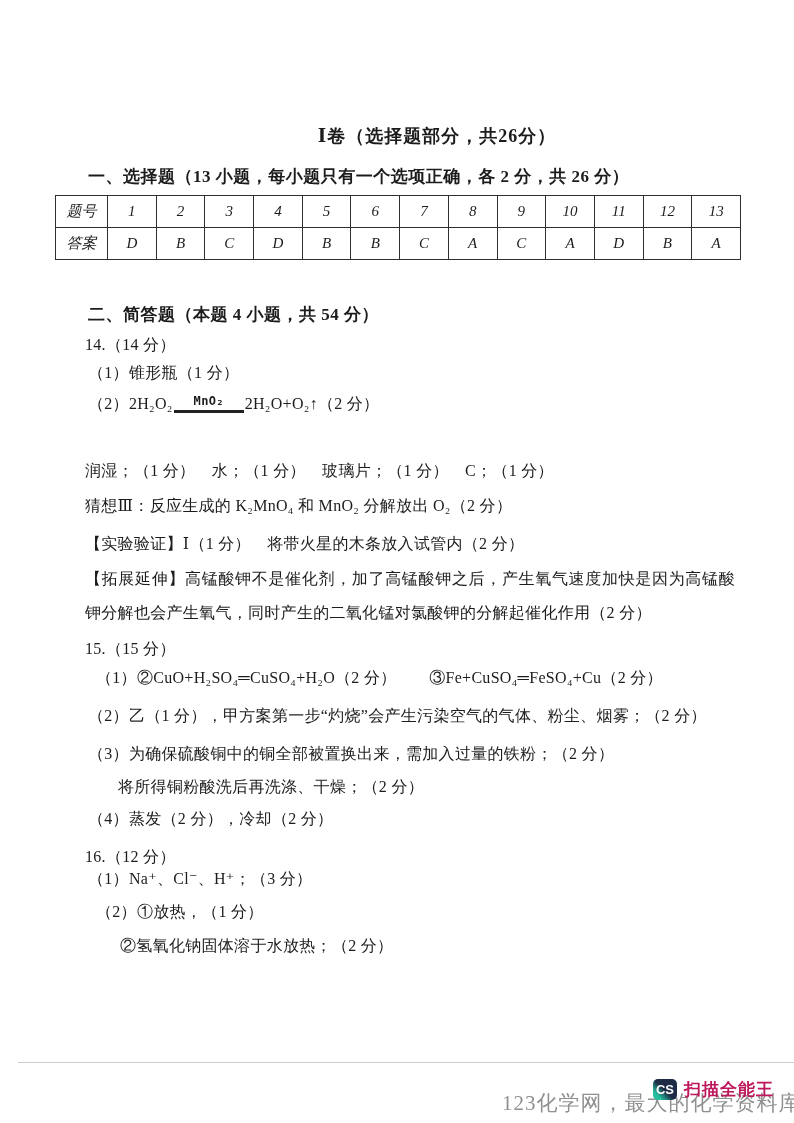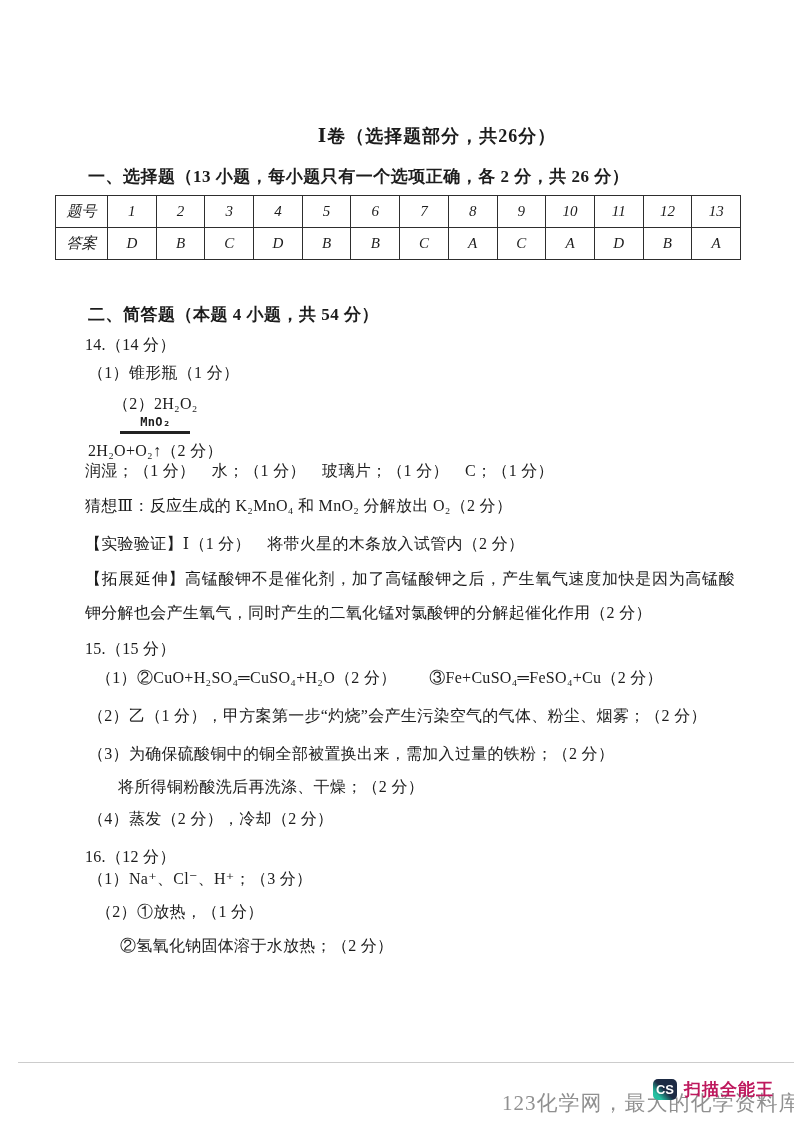--- a/index.html
+++ b/index.html
@@ -32,21 +32,21 @@
     border-collapse:collapse;table-layout:fixed;
     width:686px;
   }
   table.answers td{
     border:1.6px solid #2e2e2e;
     text-align:center;vertical-align:middle;
     height:31px;font-size:15px;padding:0;
   }
   table.answers col.lab{width:52px;}
   
-  .eq-row{display:flex;align-items:center;flex-direction:column;}
+  .eq-row{display:flex;align-items:flex-start;}
   .rxn-cond{display:inline-flex;flex-direction:column;align-items:center;margin:0 1px;}
   .cond-text{
     font-family:"DejaVu Sans Mono",monospace;
     font-size:12px;font-weight:700;line-height:15px;margin-bottom:1px;
   }
   .cond-bar{width:70px;height:3px;background:#222;margin-bottom:7px;}
   
   .scan-edge{height:1px;background:#cccccc;}
   .watermark{
     font-size:21px;color:#909090;letter-spacing:1px;white-space:nowrap;z-index:1;

